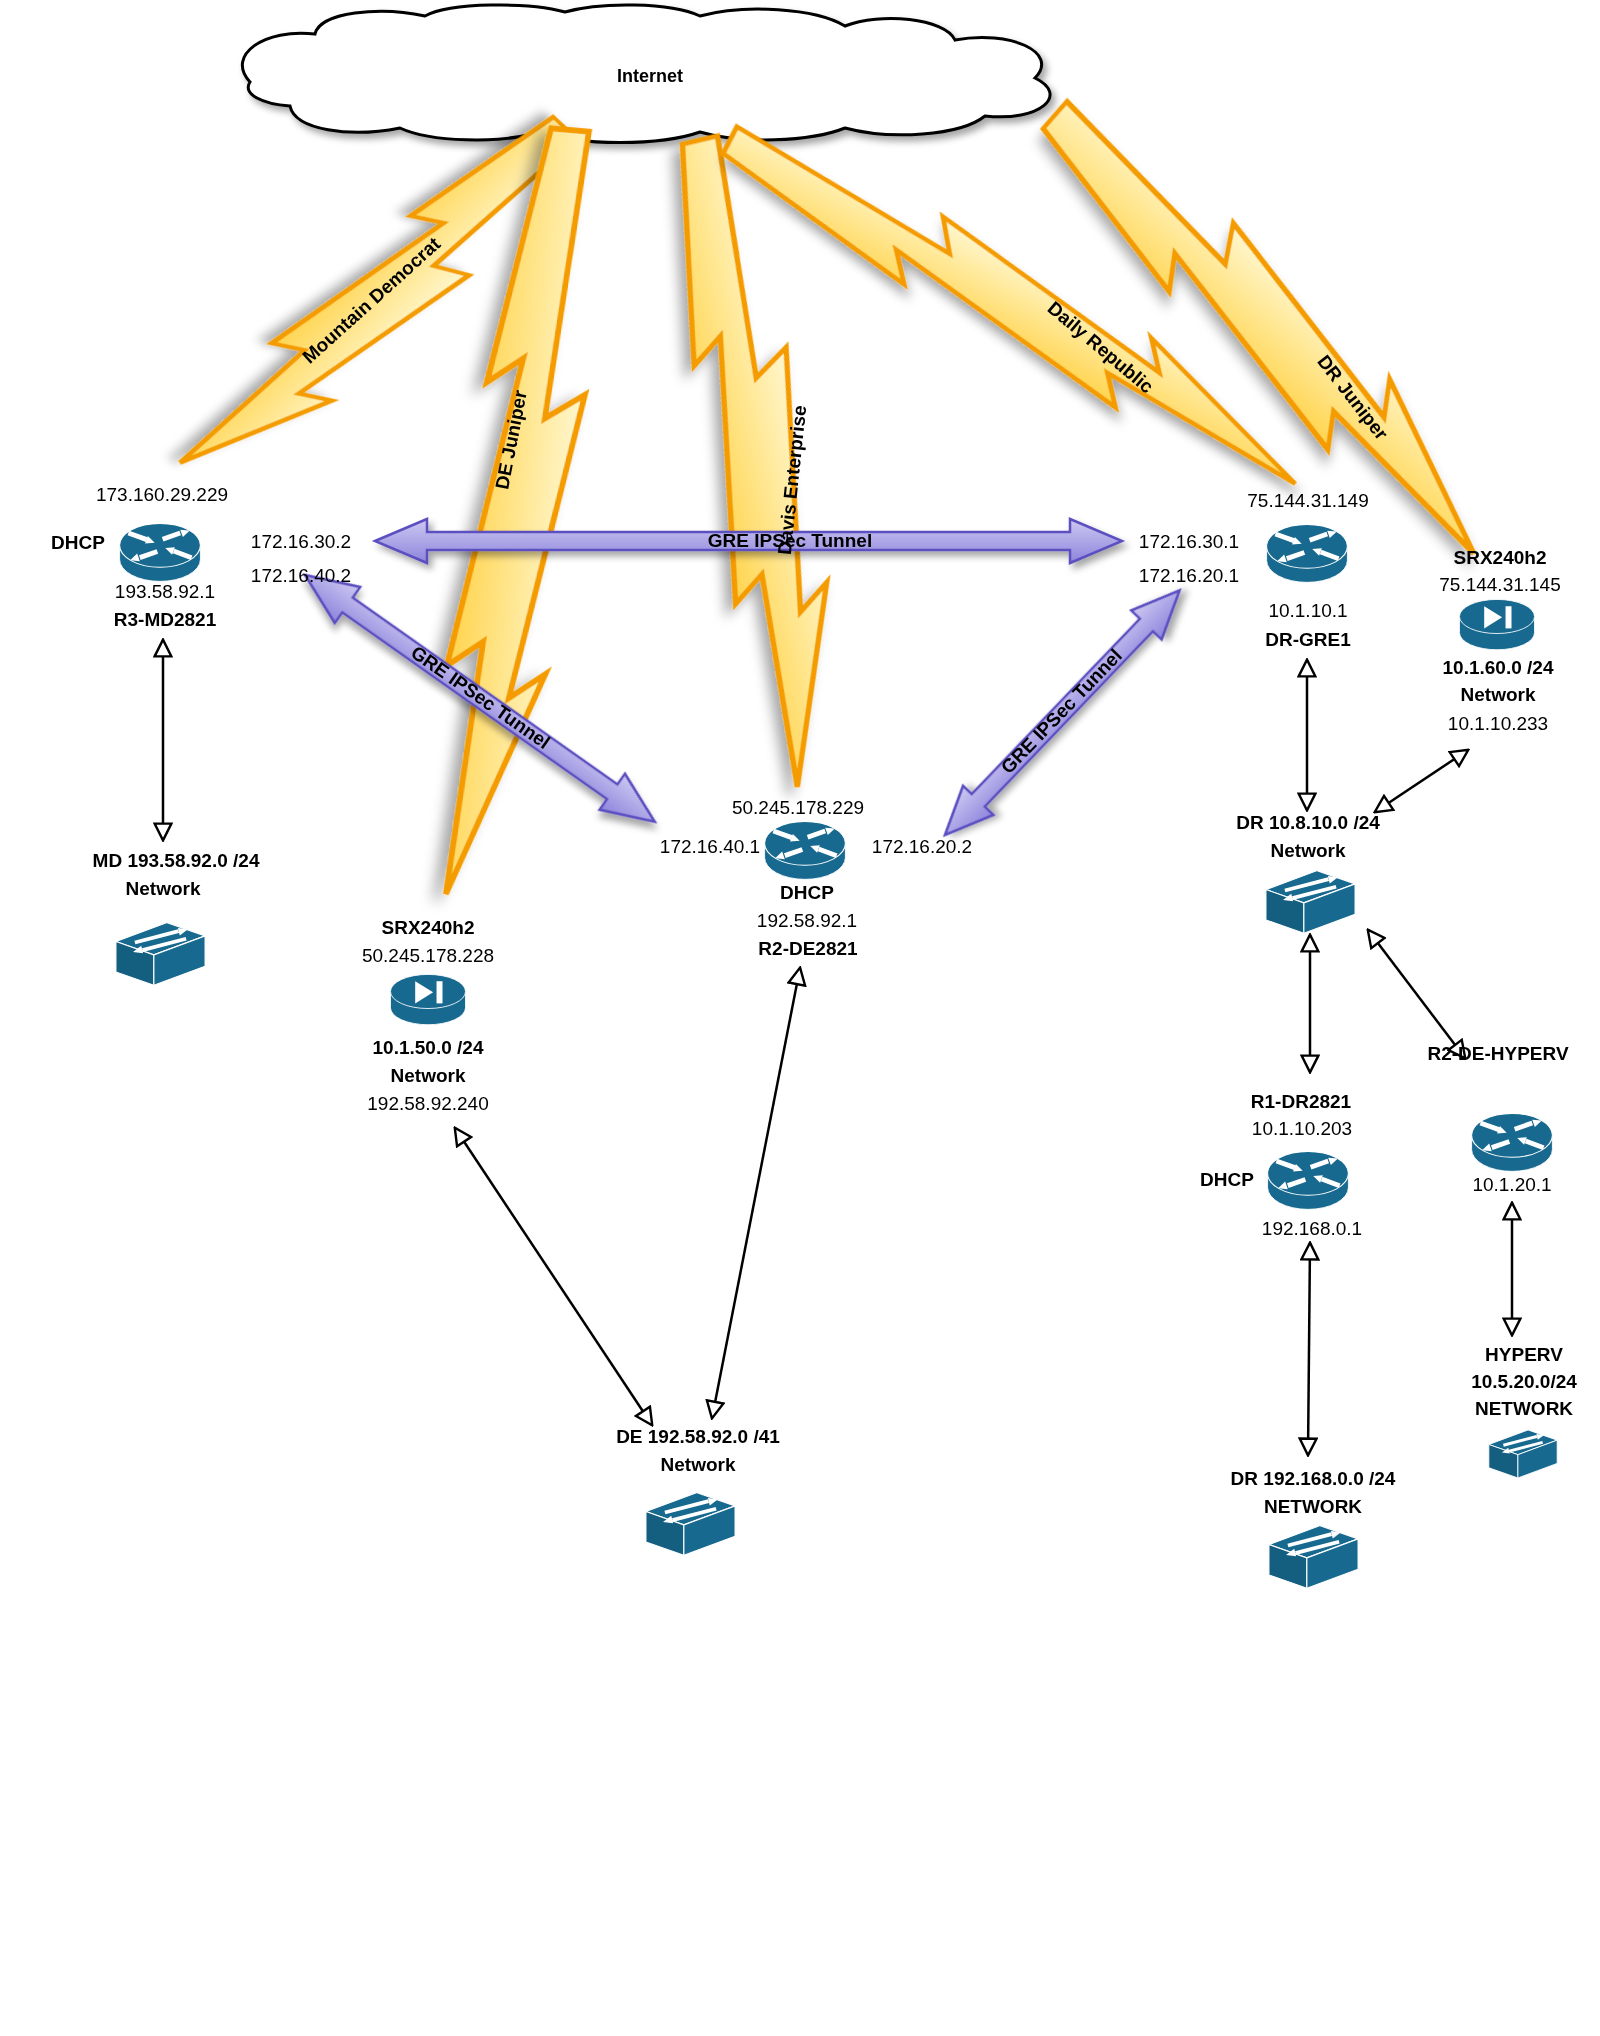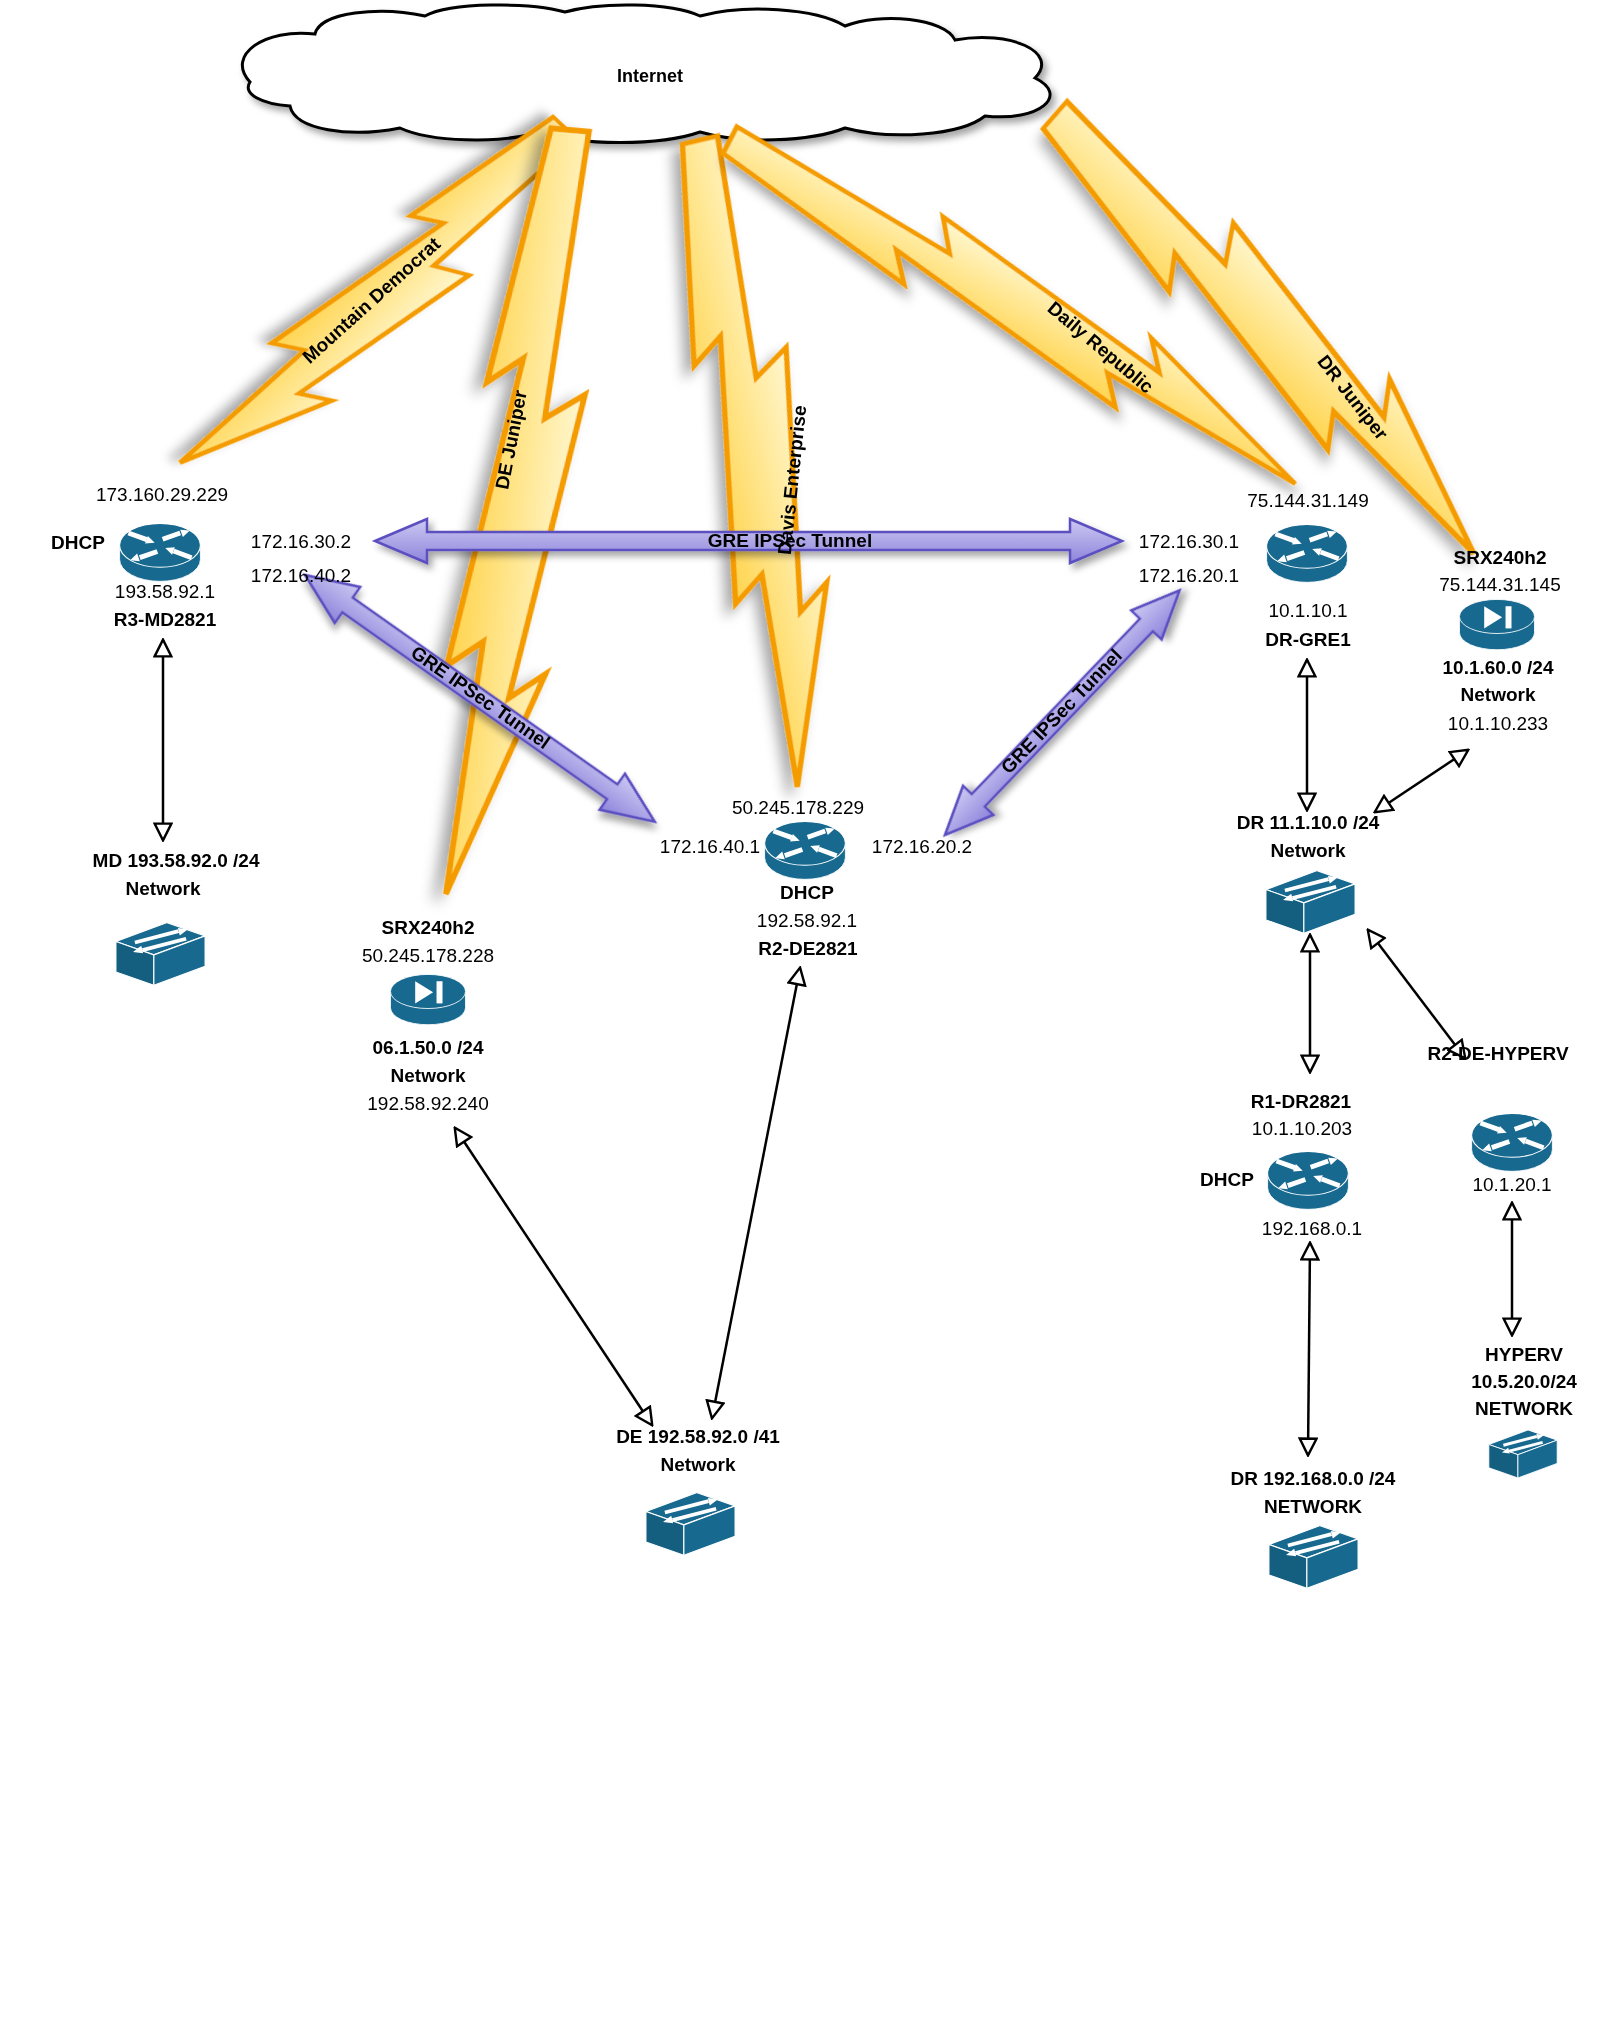--- a/index.html
+++ b/index.html
@@ -141,37 +141,37 @@
 <div class="lbl b" style="left:163px;top:889px">Network</div>
 
 <div class="lbl" style="left:798px;top:808px">50.245.178.229</div>
 <div class="lbl" style="left:710px;top:847px">172.16.40.1</div>
 <div class="lbl" style="left:922px;top:847px">172.16.20.2</div>
 <div class="lbl b" style="left:807px;top:893px">DHCP</div>
 <div class="lbl" style="left:807px;top:921px">192.58.92.1</div>
 <div class="lbl b" style="left:808px;top:949px">R2-DE2821</div>
 <div class="lbl b" style="left:428px;top:928px">SRX240h2</div>
 <div class="lbl" style="left:428px;top:956px">50.245.178.228</div>
-<div class="lbl b" style="left:428px;top:1048px">06.1.50.0 /24</div>
+<div class="lbl b" style="left:428px;top:1048px">10.1.50.0 /24</div>
 <div class="lbl b" style="left:428px;top:1076px">Network</div>
 <div class="lbl" style="left:428px;top:1104px">192.58.92.240</div>
 <div class="lbl b" style="left:698px;top:1437px">DE 192.58.92.0 /41</div>
 <div class="lbl b" style="left:698px;top:1465px">Network</div>
 
 <div class="lbl" style="left:1308px;top:501px">75.144.31.149</div>
 <div class="lbl" style="left:1189px;top:542px">172.16.30.1</div>
 <div class="lbl" style="left:1189px;top:576px">172.16.20.1</div>
 <div class="lbl" style="left:1308px;top:611px">10.1.10.1</div>
 <div class="lbl b" style="left:1308px;top:640px">DR-GRE1</div>
 <div class="lbl b" style="left:1500px;top:558px">SRX240h2</div>
 <div class="lbl" style="left:1500px;top:585px">75.144.31.145</div>
 <div class="lbl b" style="left:1498px;top:668px">10.1.60.0 /24</div>
 <div class="lbl b" style="left:1498px;top:695px">Network</div>
 <div class="lbl" style="left:1498px;top:724px">10.1.10.233</div>
-<div class="lbl b" style="left:1308px;top:823px">DR 11.1.10.0 /24</div>
+<div class="lbl b" style="left:1308px;top:823px">DR 10.8.10.0 /24</div>
 <div class="lbl b" style="left:1308px;top:851px">Network</div>
 <div class="lbl b" style="left:1301px;top:1102px">R1-DR2821</div>
 <div class="lbl" style="left:1302px;top:1129px">10.1.10.203</div>
 <div class="lbl b" style="left:1227px;top:1180px">DHCP</div>
 <div class="lbl" style="left:1312px;top:1229px">192.168.0.1</div>
 <div class="lbl b" style="left:1498px;top:1054px">R2-DE-HYPERV</div>
 <div class="lbl" style="left:1512px;top:1185px">10.1.20.1</div>
 <div class="lbl b" style="left:1524px;top:1355px">HYPERV</div>
 <div class="lbl b" style="left:1524px;top:1382px">10.5.20.0/24</div>
 <div class="lbl b" style="left:1524px;top:1409px">NETWORK</div>

